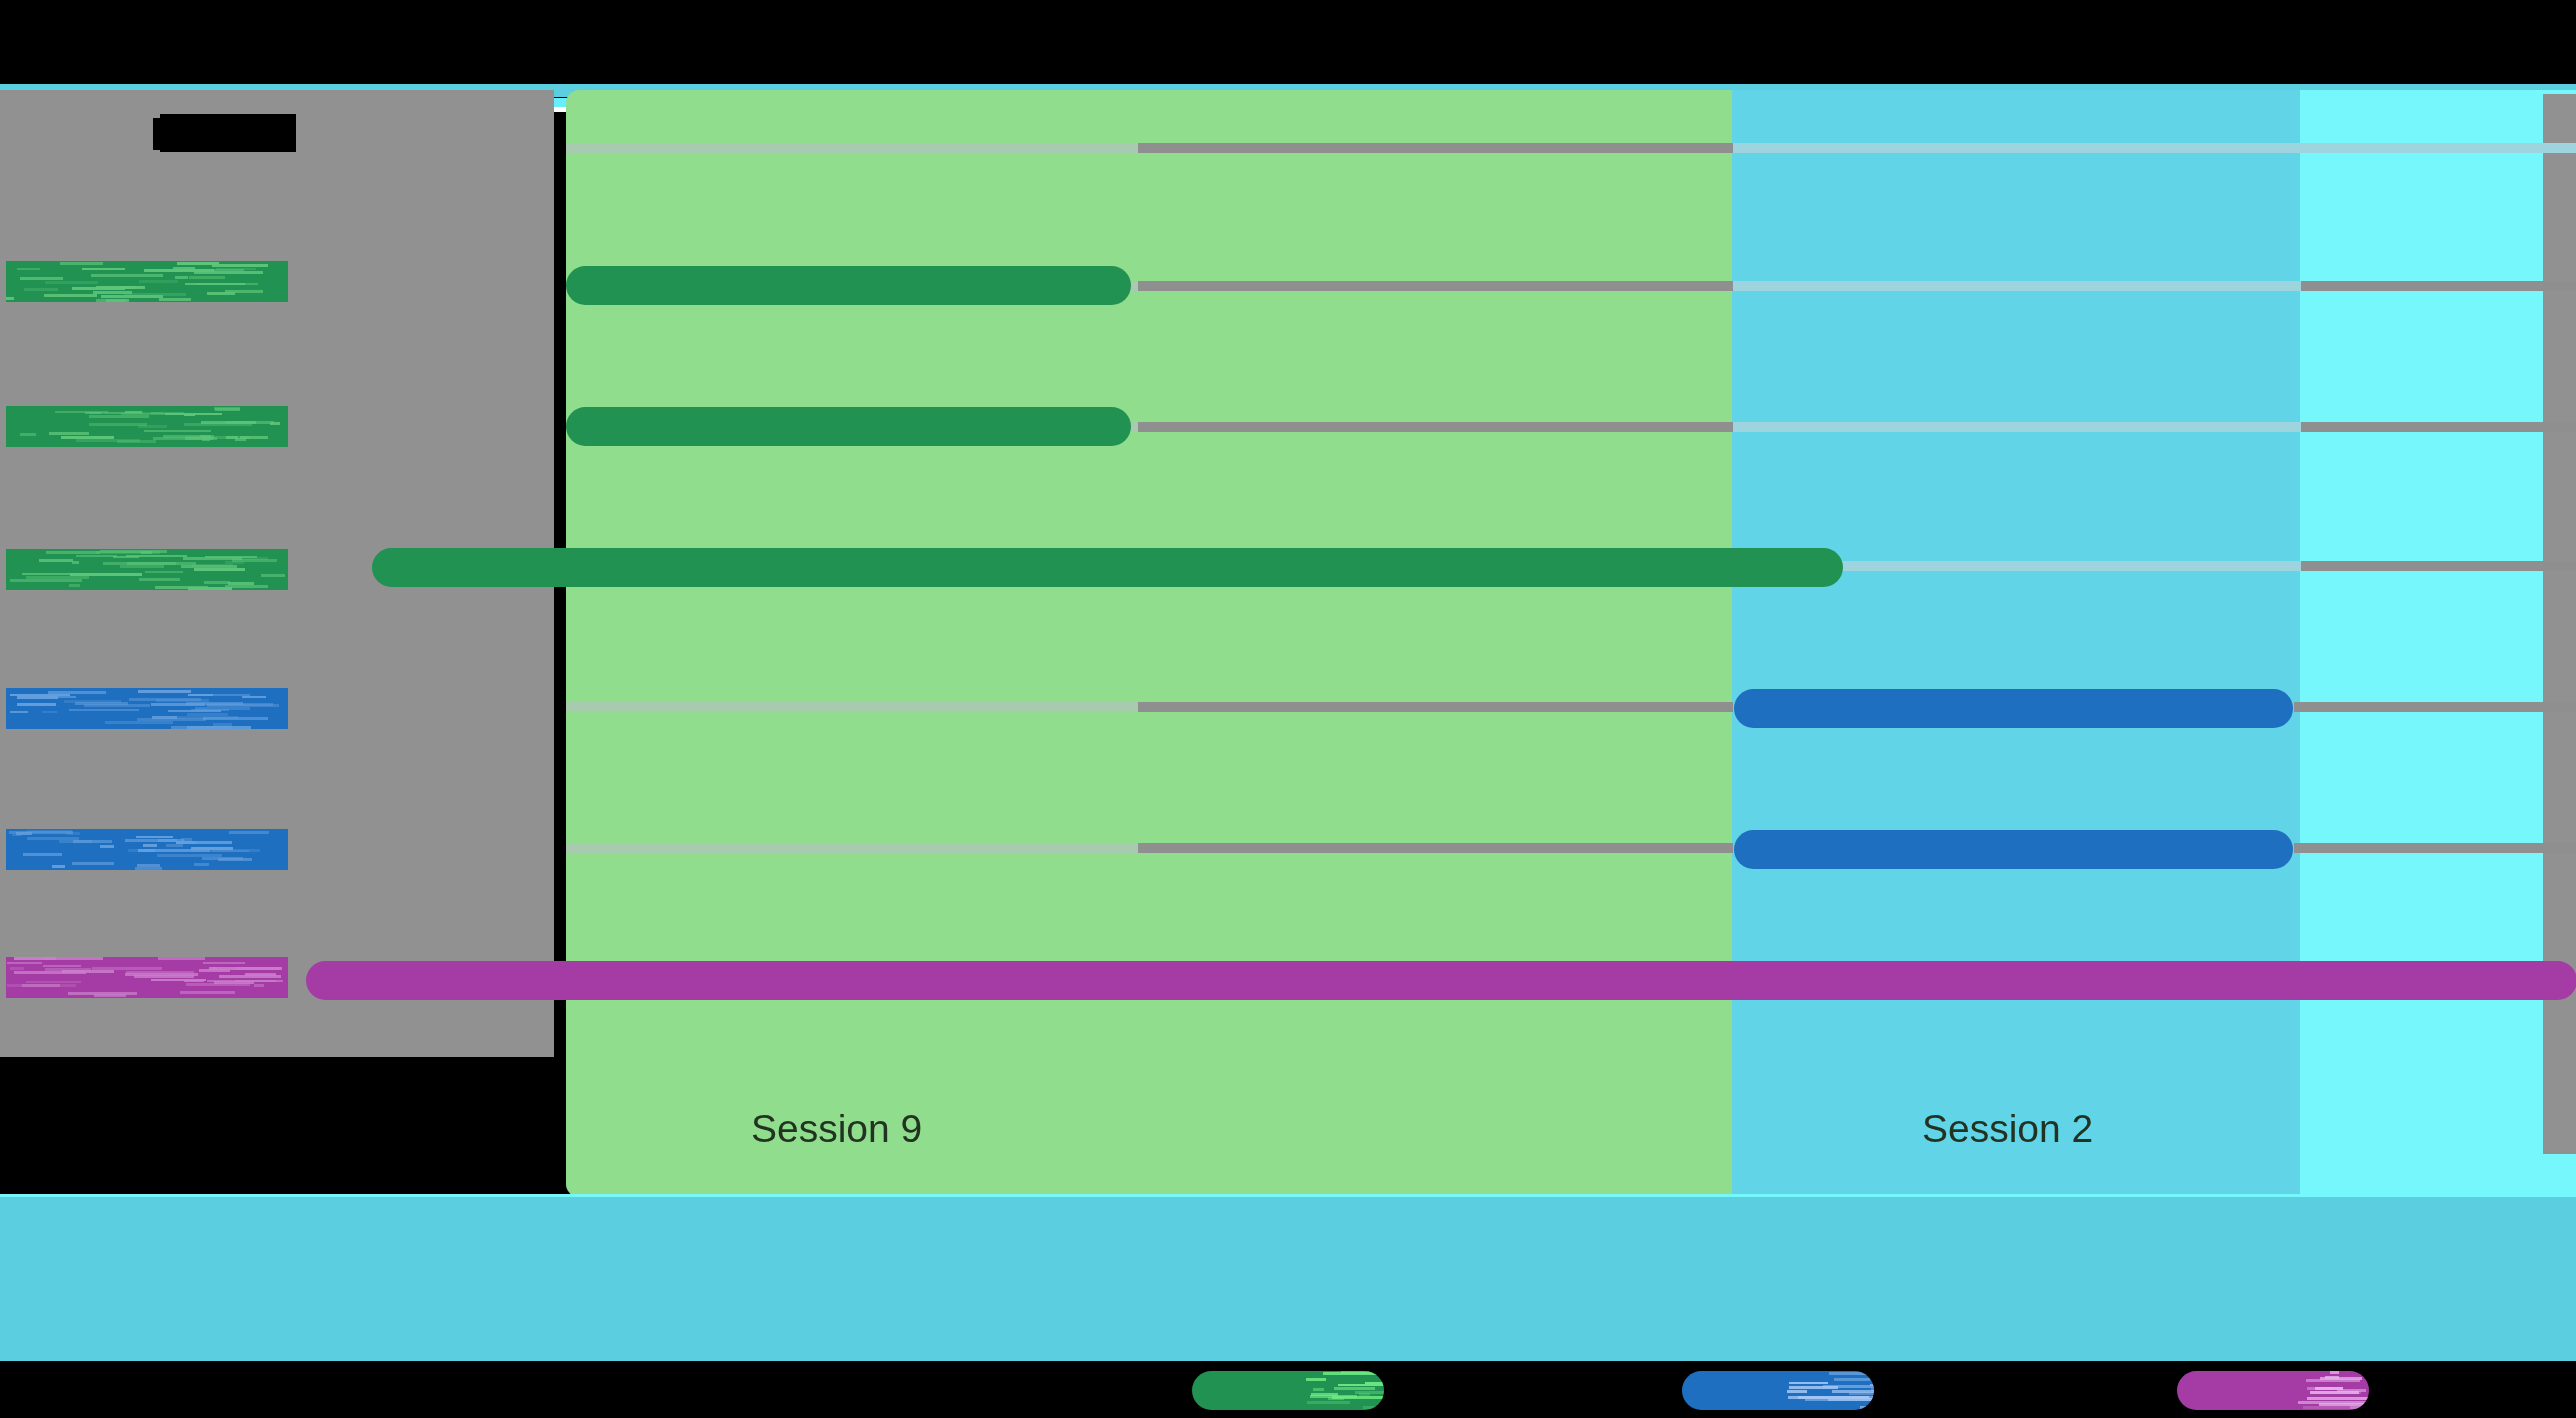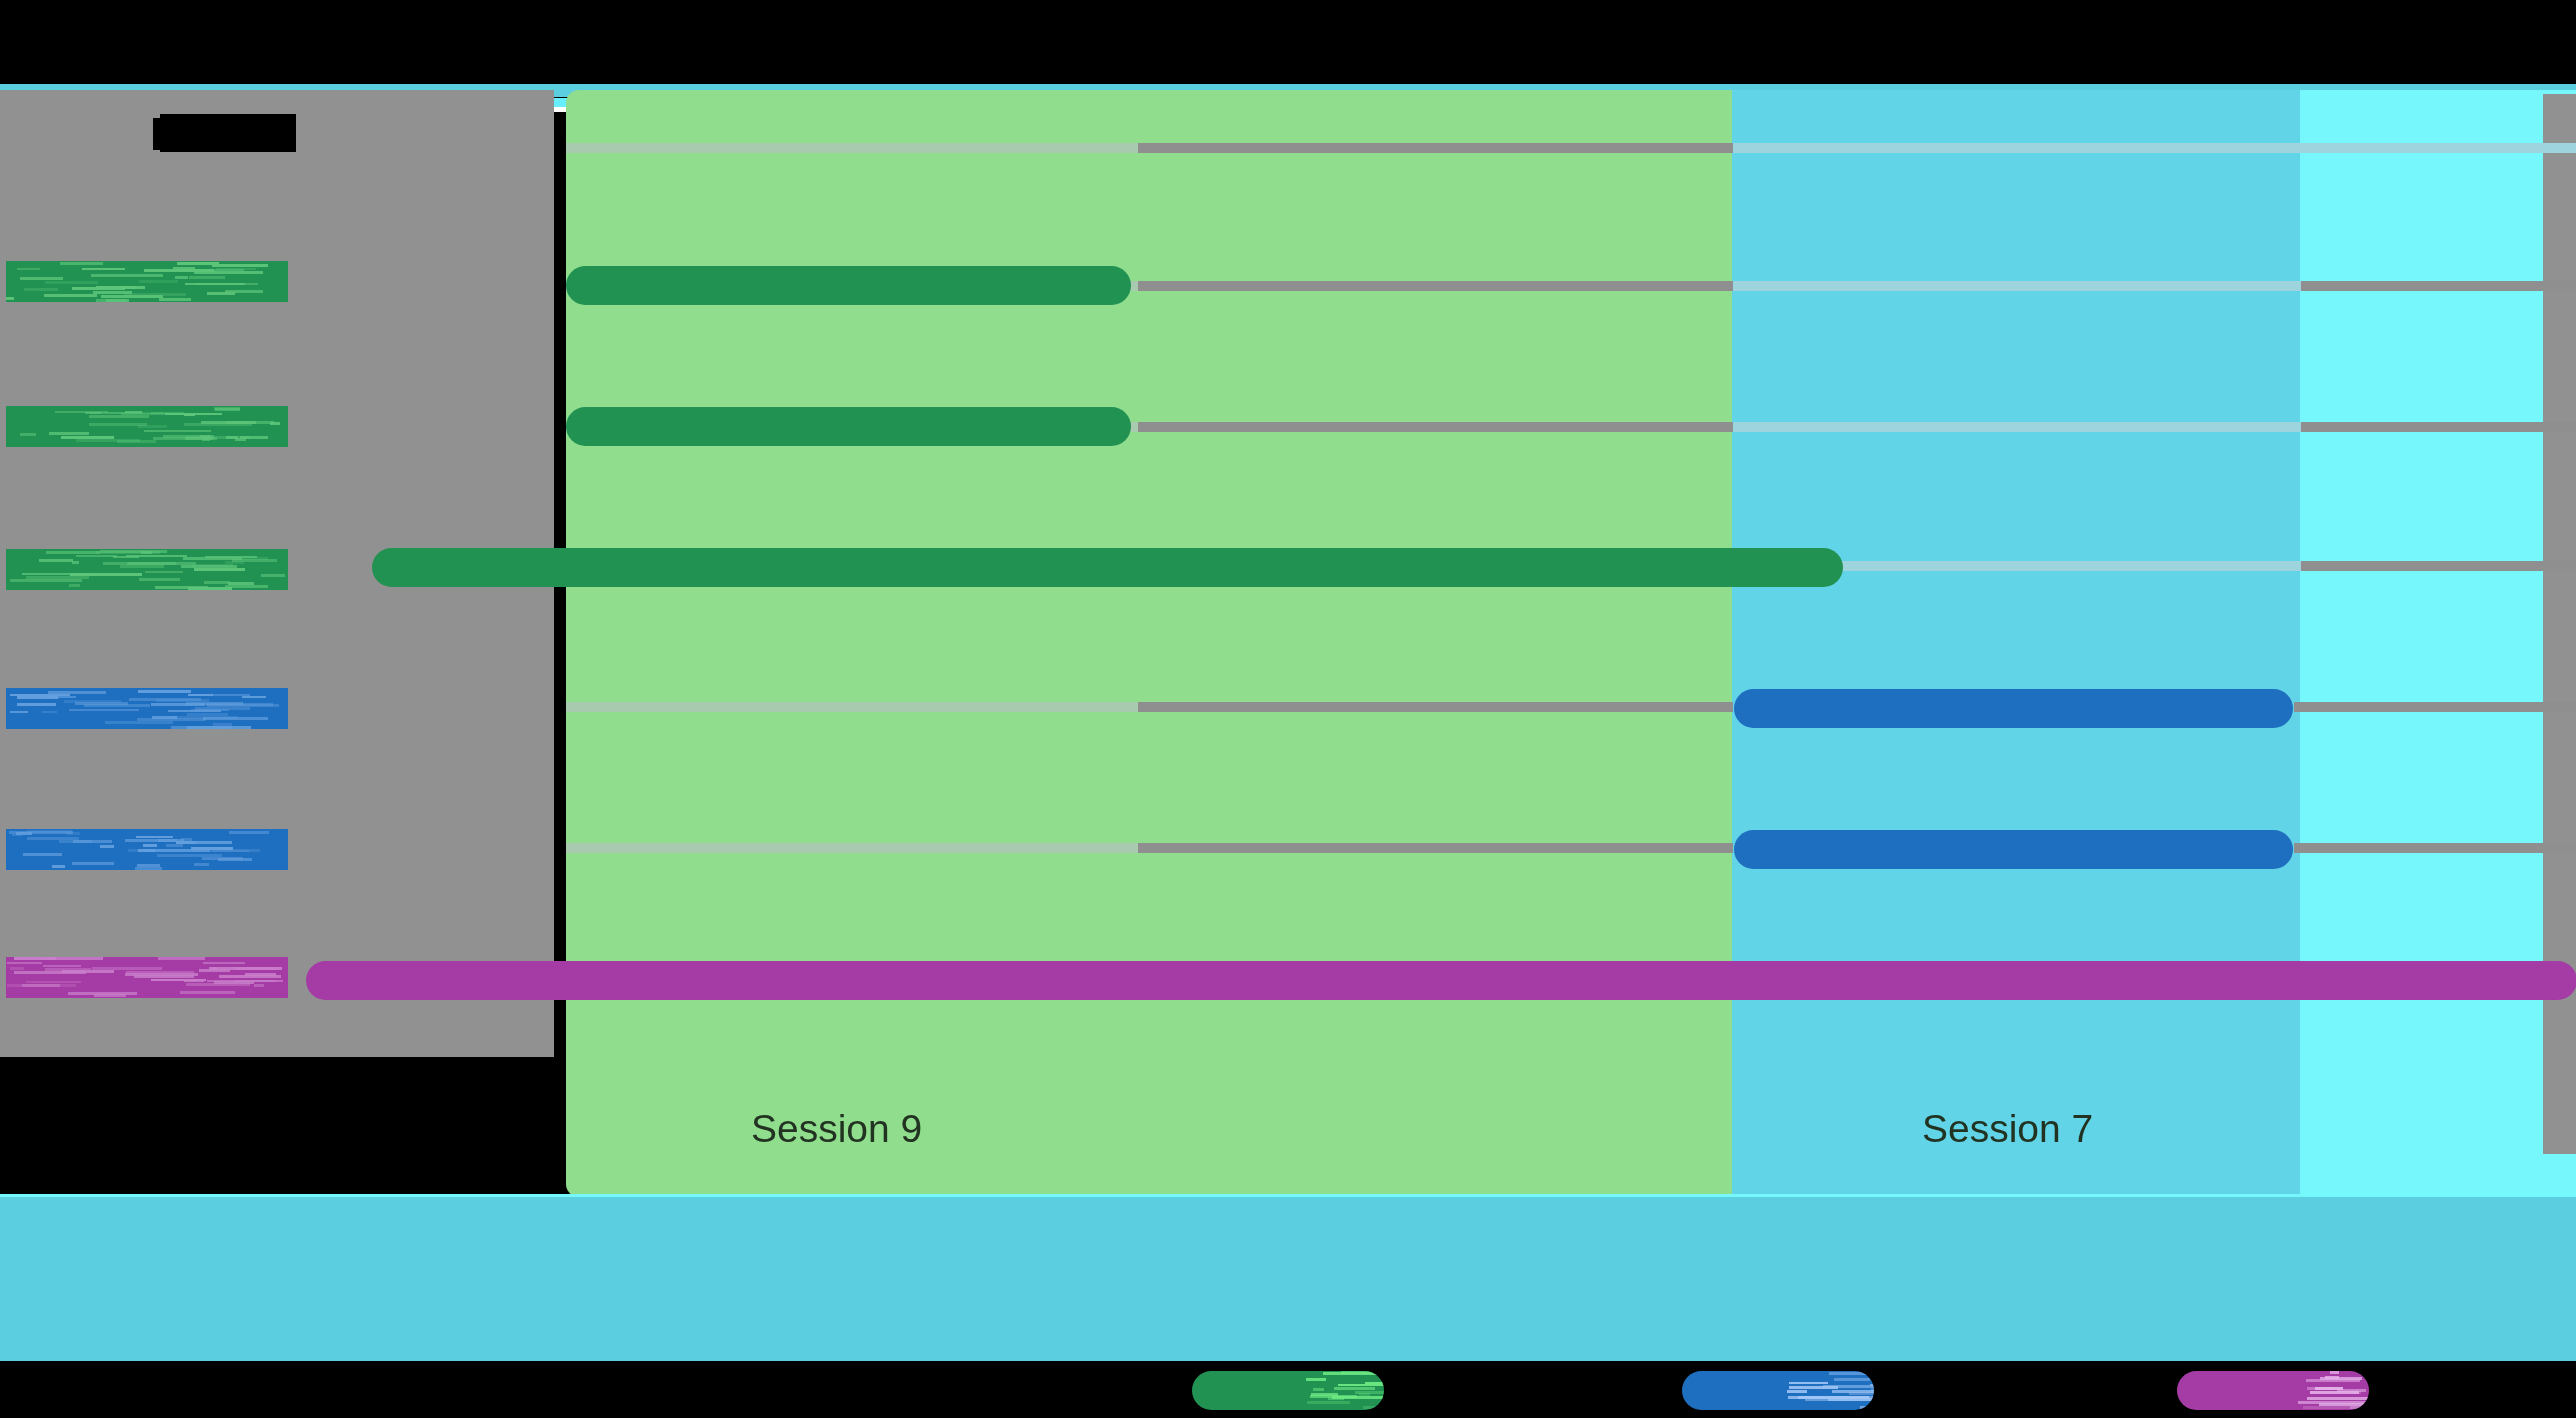--- a/index.html
+++ b/index.html
@@ -354,21 +354,21 @@
   <div class="capsule cap-green" style="left:566px;  top:266px; width:565px;"></div>
   <div class="capsule cap-green" style="left:566px;  top:407px; width:565px;"></div>
   <div class="capsule cap-green" style="left:372px;  top:548px; width:1471px;"></div>
 
   <div class="capsule cap-blue" style="left:1734px; top:689px; width:559px;"></div>
   <div class="capsule cap-blue" style="left:1734px; top:830px; width:559px;"></div>
 
   <div class="capsule cap-magenta" style="left:306px; top:961px; width:2271px;"></div>
 
   <div class="session-label" id="lab-s1">Session 9</div>
-  <div class="session-label" id="lab-s2">Session 7</div>
+  <div class="session-label" id="lab-s2">Session 2</div>
 
   <div class="footer-cyan-top"></div>
   <div class="footer-cyan"></div>
 
   <div class="legend">
     <div class="legend-item" style="left:1192px">
       <div class="legend-swatch sw-green">
         <div class="noise">
             <i style="left:46px;top:0px;width:72px;opacity:0.53"></i>
             <i style="left:33px;top:26px;width:16px;opacity:0.45"></i>

